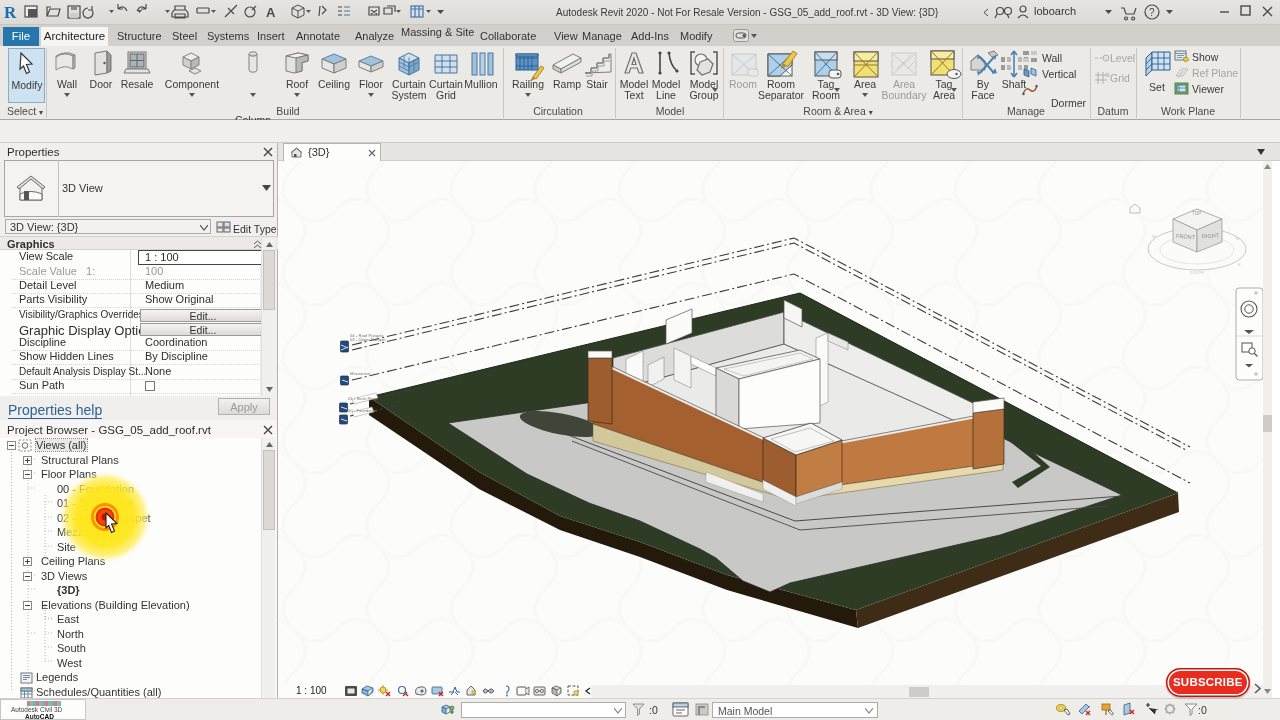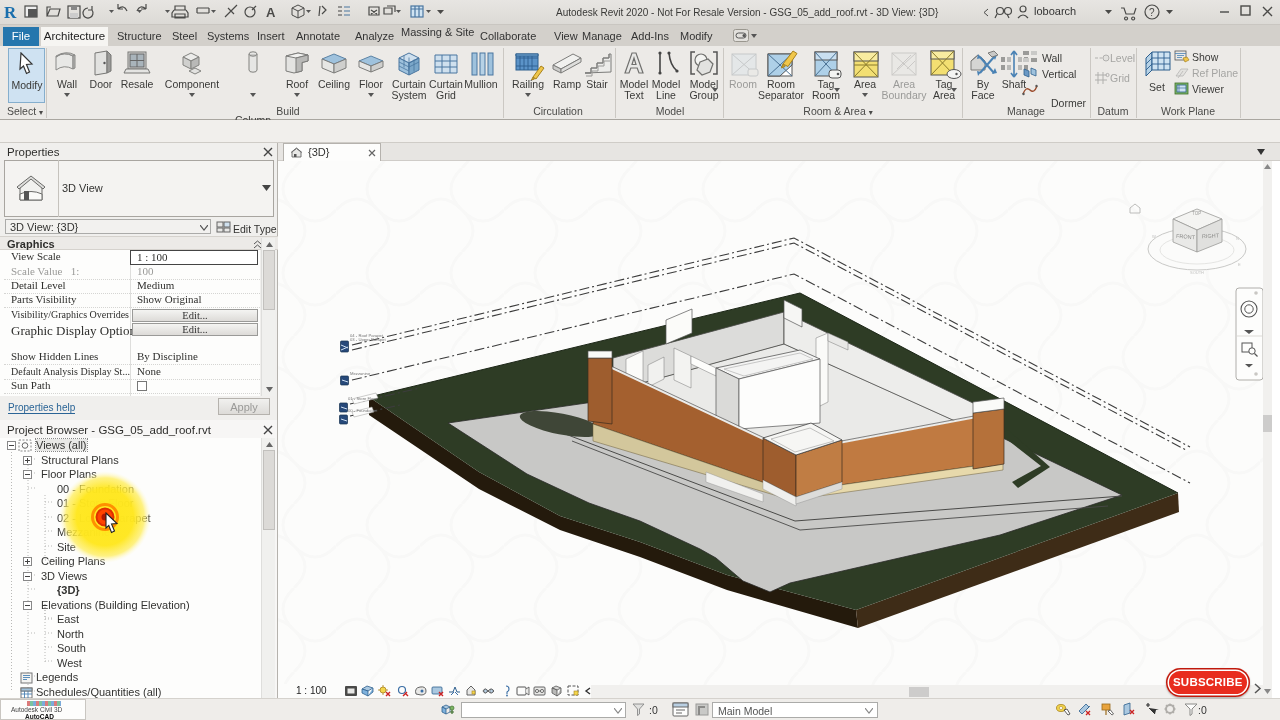--- a/index.html
+++ b/index.html
@@ -29,21 +29,21 @@
 #vtabbar{left:278px;top:143px;width:1002px;height:18px;background:#e7e5e2;border-bottom:1px solid #cfccc8;}
 #vtab{left:283px;top:143px;width:98px;height:18px;background:#fdfdfc;border:1px solid #b5b2ad;border-bottom:none;}
 #canvas{left:278px;top:161px;width:985px;height:524px;background:#fcfcfb;}
 #vscroll{left:1263px;top:161px;width:9px;height:537px;background:#f1f0ee;}
 #hscroll{left:591px;top:685px;width:672px;height:13px;background:#f1f0ee;}
 #viewbar{left:278px;top:684px;width:313px;height:14px;background:#fcfcfb;}
 #statusbar{left:0;top:698px;width:1280px;height:22px;background:#efedea;border-top:1px solid #d5d2cd;}
 .combo{position:absolute;background:#fff;border:1px solid #ababa9;}
 .cellL{position:absolute;left:7px;font-size:11px;color:#2e2e2c;}
 .cellR{position:absolute;left:133px;font-size:11px;color:#2e2e2c;}
-.row{position:absolute;left:4px;width:258px;height:15px;font-family:Liberation Serif, serif;}
+.row{position:absolute;left:12px;width:258px;height:15px;}
 </style>
 </head>
 <body>
 <div id="app">
   <div id="title" class="ab">
     <svg class="ab" style="left:0;top:0" width="460" height="25" viewBox="0 0 460 25">
       <g fill="none" stroke="#4a4a48" stroke-width="1.2">
         <text x="4" y="18" font-size="17" font-weight="bold" fill="#1a6fad" stroke="none" font-family="Liberation Serif,serif">R</text>
         <rect x="25" y="6" width="12" height="11" fill="#eee"></rect>
           <rect x="28" y="9" width="9" height="8" fill="#555" stroke="none"></rect>
@@ -441,20 +441,24 @@
         <div class="cellR">Show Original</div>
       </div>
     <div class="row" style="top:165px;">
         <div class="cellL" style="font-size:10px;top:1px;">Visibility/Graphics Overrides</div>
         <div class="ab" style="left:128px;top:1px;width:126px;height:13px;background:linear-gradient(#f4f4f2,#dddbd8);border:1px solid #9a9a98;font-size:10.5px;text-align:center;color:#333;">Edit...</div>
       </div>
     <div class="row" style="top:179px;">
         <div class="cellL" style="font-size:13px;top:1px;">Graphic Display Options</div>
         <div class="ab" style="left:128px;top:1px;width:126px;height:13px;background:linear-gradient(#f4f4f2,#dddbd8);border:1px solid #9a9a98;font-size:10.5px;text-align:center;color:#333;">Edit...</div>
       </div>
+    <div class="row" style="top:193px;border-bottom:1px dotted #d5d5d3;">
+        <div class="cellL">Discipline</div>
+        <div class="cellR">Coordination</div>
+      </div>
     <div class="row" style="top:207px;border-bottom:1px dotted #d5d5d3;">
         <div class="cellL">Show Hidden Lines</div>
         <div class="cellR">By Discipline</div>
       </div>
     <div class="row" style="top:222px;border-bottom:1px dotted #d5d5d3;">
         <div class="cellL" style="font-size:10px;top:1px;">Default Analysis Display St...</div>
         <div class="cellR">None</div>
       </div>
     <div class="row" style="top:236px;border-bottom:1px dotted #d5d5d3;">
         <div class="cellL">Sun Path</div>
@@ -463,21 +467,21 @@
 
     <div class="ab" style="left:261px;top:95px;width:14px;height:158px;background:#f0f0ee;border-left:1px solid #dededc;">
       <svg class="ab" style="left:4px;top:4px" width="7" height="5" viewBox="0 0 7 5">
           <path d="M0 5 L3.5 0 L7 5 z" fill="#666"></path>
         </svg>
       <div class="ab" style="left:1px;top:12px;width:12px;height:60px;background:#dcdad7;border:1px solid #c2c0bd;"></div>
       <svg class="ab" style="left:4px;top:149px" width="7" height="5" viewBox="0 0 7 5">
           <path d="M0 0 L3.5 5 L7 0 z" fill="#666"></path>
         </svg>
     </div>
-    <div class="t" style="left:8px;top:259px;font-size:10px;color:#2a6496;border-bottom:1px solid #2a6496;">Properties help</div>
+    <div class="t" style="left:8px;top:259px;font-size:14px;color:#2a6496;border-bottom:1px solid #2a6496;">Properties help</div>
     <div class="ab" style="left:218px;top:255px;width:52px;height:17px;background:linear-gradient(#f1f1ef,#dddbd8);border:1px solid #b5b2ad;font-size:11px;text-align:center;color:#9a9a98;line-height:16px;">Apply</div>
   </div>
   <div id="browser" class="ab">
     <div class="t" style="left:7px;top:4px;font-size:11.5px;color:#2e2e2c;">Project Browser - GSG_05_add_roof.rvt</div>
     <svg class="ab" style="left:263px;top:5px" width="10" height="10" viewBox="0 0 10 10">
         <path d="M1 1 L9 9 M9 1 L1 9" stroke="#444" stroke-width="1.4"></path>
       </svg>
     <div class="ab" id="tree" style="left:0;top:18px;width:261px;height:282px;background:#fdfdfc;font-size:11px;color:#2e2e2c;">
       <svg class="ab" style="left:0;top:0" width="261" height="282" viewBox="0 0 261 282">
         <g stroke="#b9b9b7" stroke-width="1" stroke-dasharray="1 2" fill="none">

